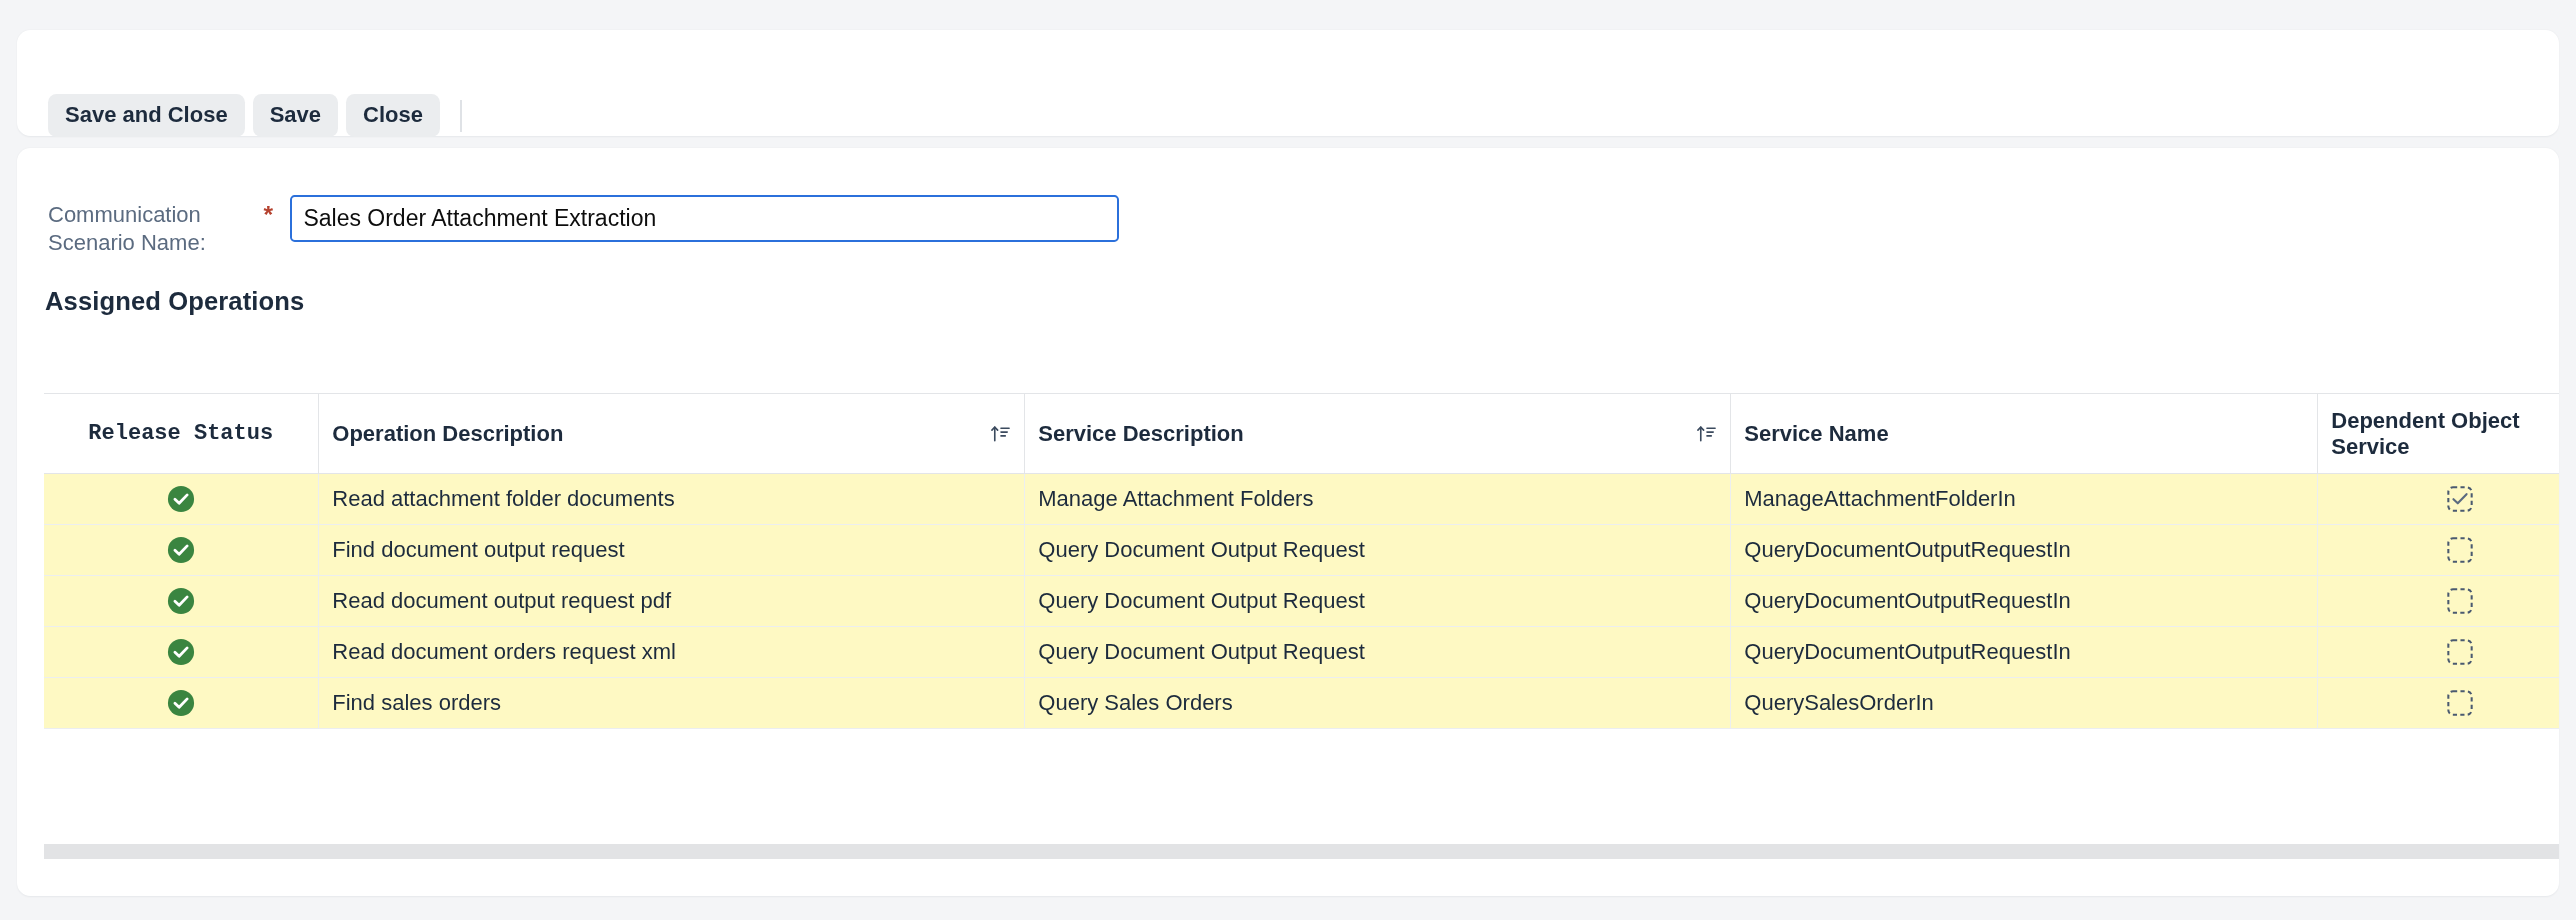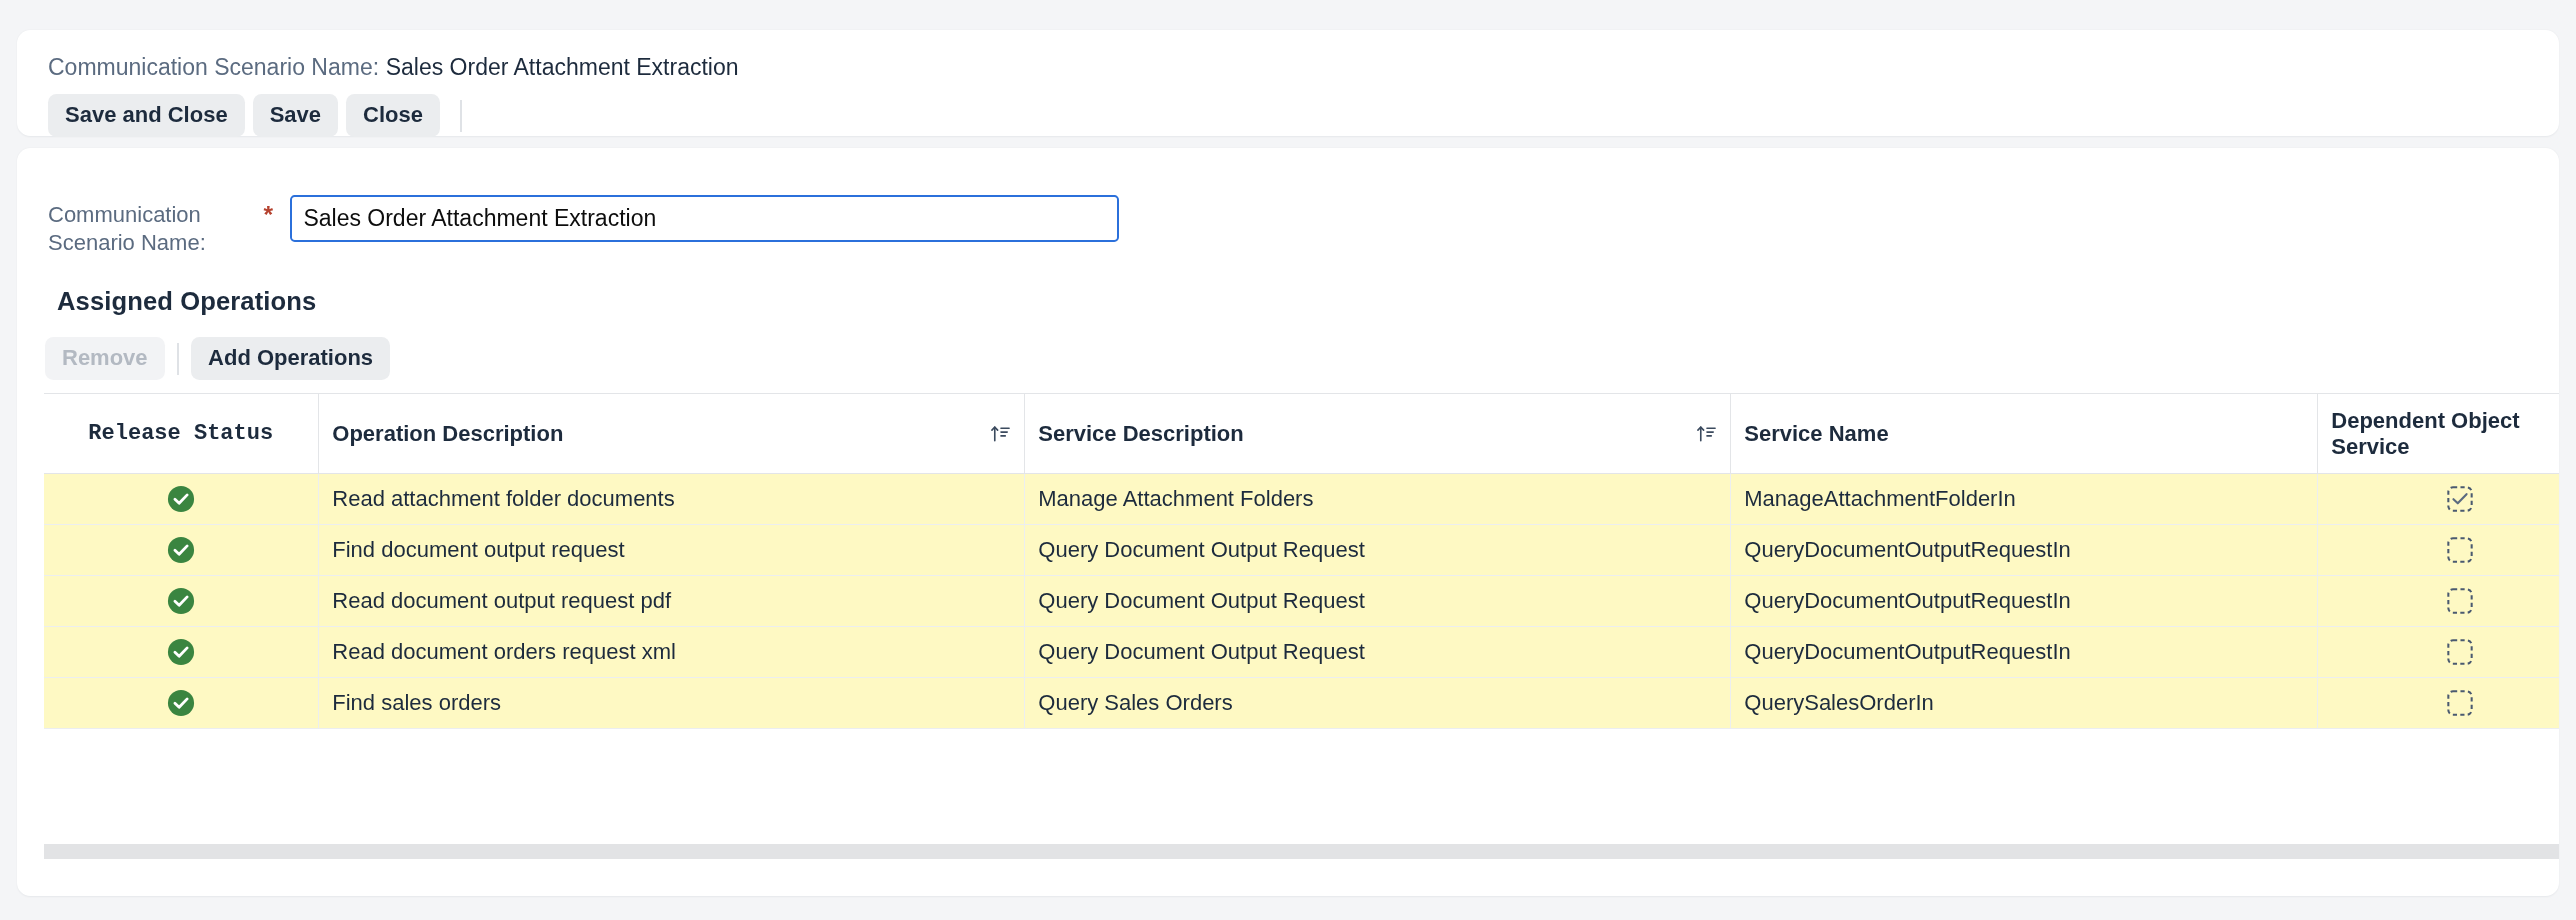--- a/index.html
+++ b/index.html
@@ -128,21 +128,21 @@
     background: #ffffff;
     color: #0d0d0d;
     font-family: "Liberation Sans", sans-serif;
     font-size: 23px;
     padding: 0 11.4px;
     outline: none;
   }
 
   .section-title {
     position: absolute;
-    left: 40px;
+    left: 28px;
     top: 139px;
     font-size: 25.6px;
     font-weight: 700;
     color: #1d2b3d;
     letter-spacing: 0.1px;
   }
 
   .table-toolbar {
     position: absolute;
     left: 28px;
@@ -248,47 +248,39 @@
     border-radius: 0;
   }
 </style>
 </head>
 <body>
 
 <div class="page">
 
   <div class="header-card">
 
-    <div class="scenario-line">
-      <span class="scenario-label">Communication Scenario Name:</span><span class="scenario-value">Sales Order Attachment Extraction</span>
-    </div>
 
     <div class="toolbar">
       <button class="btn">Save and Close</button>
       <button class="btn">Save</button>
       <button class="btn">Close</button>
       <span class="vsep"></span>
     </div>
   </div>
 
   <div class="main-card">
 
     <div class="field-row">
       <div class="field-label">Communication Scenario Name:</div>
       <div class="required-star">*</div>
       <input class="text-input" type="text" value="Sales Order Attachment Extraction" style="">
     </div>
 
     <div class="section-title">Assigned Operations</div>
 
-    <div class="table-toolbar">
-      <button class="btn btn-disabled">Remove</button>
-      <span class="vsep"></span>
-      <button class="btn">Add Operations</button>
-    </div>
 
     <div class="table-wrap">
       <table class="ops">
         <colgroup>
           <col class="col-status">
           <col class="col-opdesc">
           <col class="col-svcdesc">
           <col class="col-svcname">
           <col class="col-dep">
         </colgroup>

